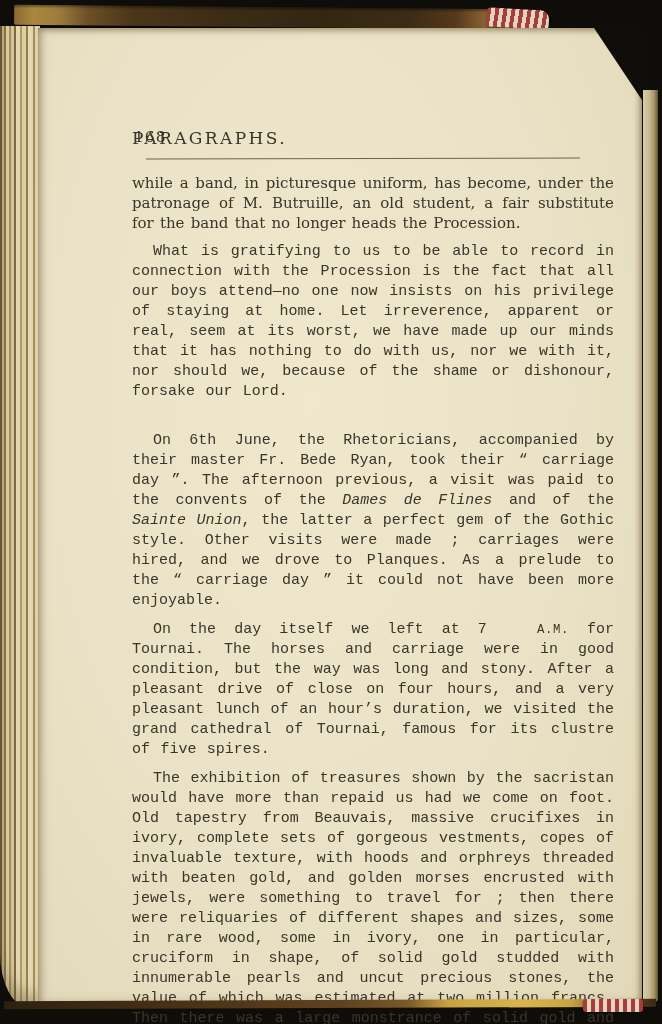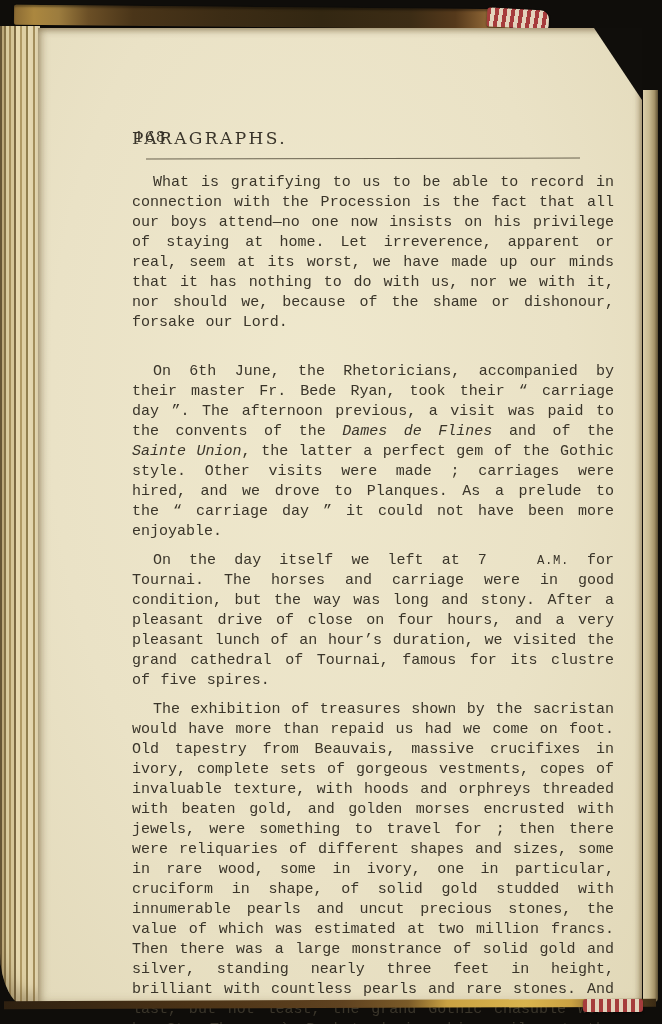--- a/index.html
+++ b/index.html
@@ -128,20 +128,21 @@
 
   <div class="page">
     <div class="corner-shade"></div>
     <div class="page-inner">
       <div class="header-row">
         <span class="page-num">168</span>
         <div class="running-title">PARAGRAPHS.</div>
       </div>
       <div class="header-rule"></div>
       <div class="text-block">
+          <p class=""><span>while a band, in picturesque uniform, has become, under the patronage of M. Butruille, an old student, a fair substitute for the band that no longer heads the Procession.</span></p>
           <p class="indent "><span>What is gratifying to us to be able to record in connection with the Procession is the fact that all our boys attend—no one now insists on his privilege of staying at home.  Let irreverence, apparent or real, seem at its worst, we have made up our minds that it has nothing to do with us, nor we with it, nor should we, because of the shame or dishonour, forsake our Lord.</span></p>
           <p class="indent space-before"><span>On 6th June, the Rhetoricians, accompanied by their master Fr. Bede Ryan, took their “ carriage day ”.  The afternoon previous, a visit was paid to the convents of the </span><span class="run-italic">Dames de Flines</span><span> and of the </span><span class="run-italic">Sainte Union</span><span>, the latter a perfect gem of the Gothic style.  Other visits were made ; carriages were hired, and we drove to Planques. As a prelude to the “ carriage day ” it could not have been more enjoyable.</span></p>
           <p class="indent "><span>On the day itself we left at 7 </span><span class="run-smallcaps">A.M.</span><span> for Tournai.  The horses and carriage were in good condition, but the way was long and stony. After a pleasant drive of close on four hours, and a very pleasant lunch of an hour’s duration, we visited the grand cathedral of Tournai, famous for its clustre of five spires.</span></p>
           <p class="indent "><span>The exhibition of treasures shown by the sacristan would have more than repaid us had we come on foot.  Old tapestry from Beauvais, massive crucifixes in ivory, complete sets of gorgeous vestments, copes of invaluable texture, with hoods and orphreys threaded with beaten gold, and golden morses encrusted with jewels, were something to travel for ;  then there were reliquaries of different shapes and sizes, some in rare wood, some in ivory, one in particular, cruciform in shape, of solid gold studded with innumerable pearls and uncut precious stones, the value of which was estimated at two million francs.  Then there was a large monstrance of solid gold and silver, standing nearly three feet in height, brilliant with countless pearls and rare stones.  And last, but not least, the grand Gothic chasuble worn by St. Thomas à Becket during his exile at the monastery of St. Martin, which has now become the </span></p>
         </div>
     </div>
   </div>
 
   <div class="page-sliver"></div>
   <div class="bottom-gilt"></div>

